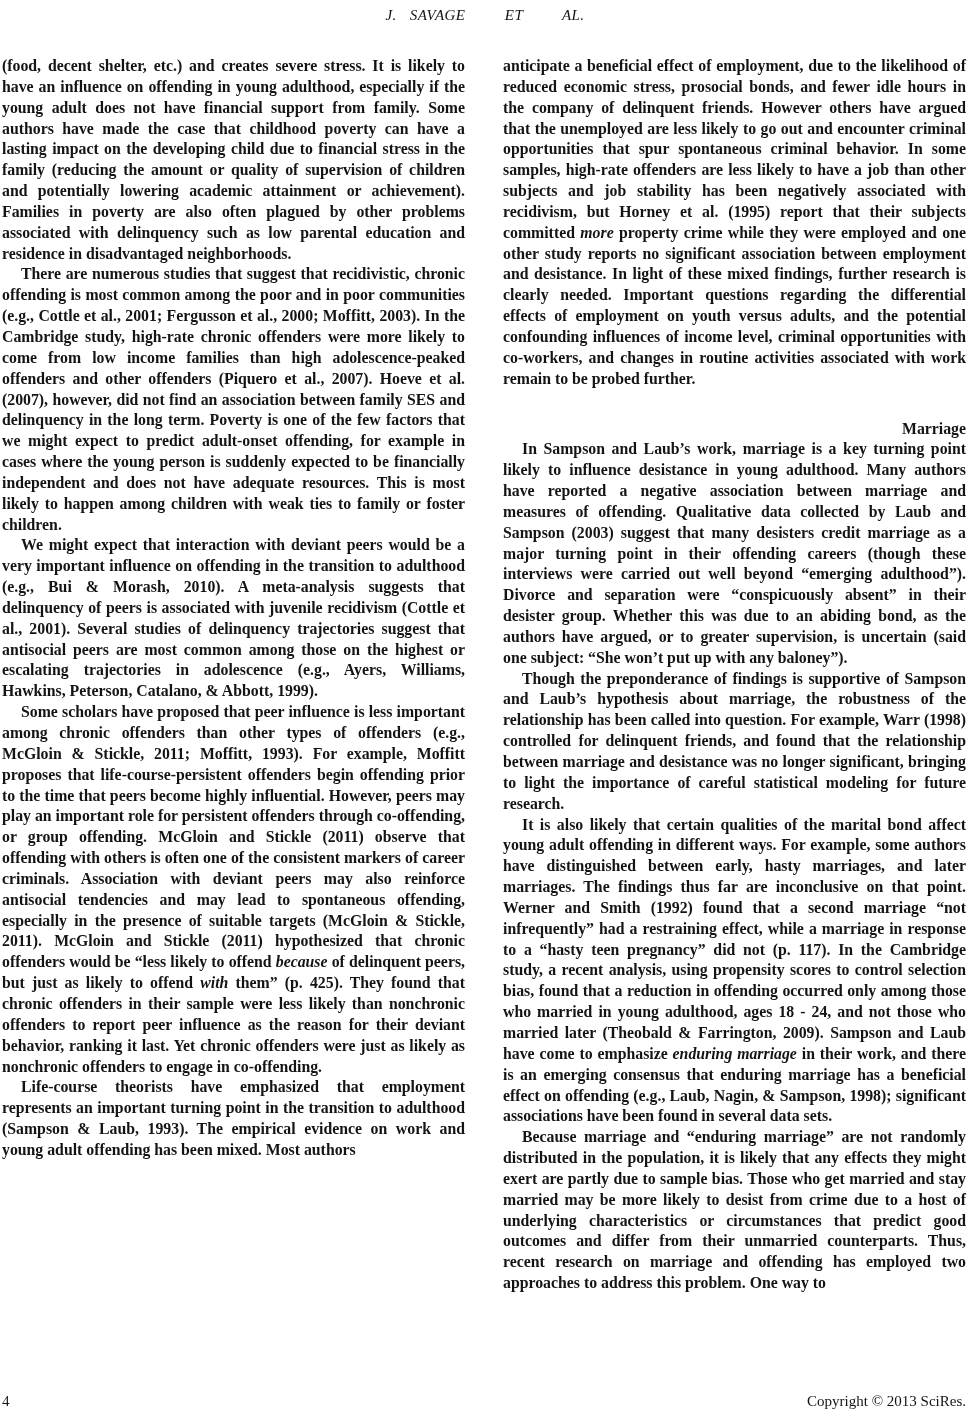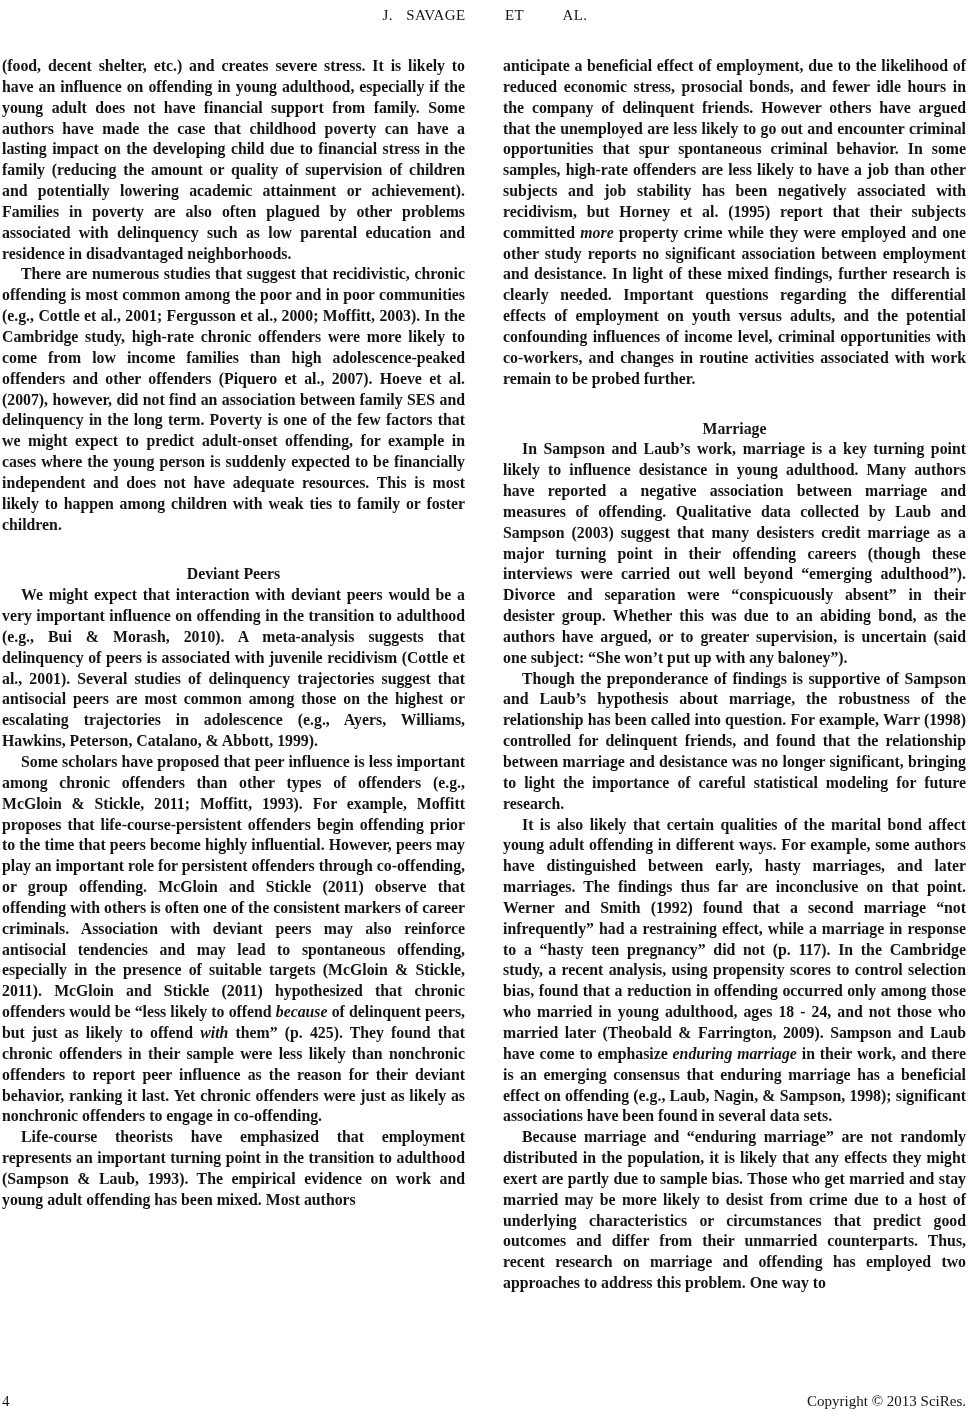--- a/index.html
+++ b/index.html
@@ -18,20 +18,21 @@
   .running-head {
     position: absolute;
     top: 7px;
     left: 0;
     right: 0;
     text-align: center;
     font-size: 15px;
     letter-spacing: 0.4px;
     word-spacing: 9px;
     white-space: pre;
+    font-style: italic;
   }
   .columns {
     position: absolute;
     top: 56px;
     left: 2px;
     width: 965px;
     display: flex;
     gap: 38px;
   }
   .col {
@@ -48,21 +49,21 @@
   }
   .para.indent {
     text-indent: 19px;
   }
   h2.section {
     font-size: 15.8px;
     line-height: 20.85px;
     font-weight: bold;
     margin: 29px 0 0 0;
     padding: 0;
-    text-align: center;
+    text-align: right;
   }
   .page-number {
     position: absolute;
     left: 2px;
     bottom: 4px;
     font-size: 15px;
   }
   .copyright {
     position: absolute;
     right: 4px;
@@ -72,21 +73,20 @@
 </style>
 </head>
 <body>
 
 <div class="running-head">J. SAVAGE   ET   AL.</div>
 
 <div class="columns">
   <div class="col" id="col-left">
       <p class="para"><span>(food, decent shelter, etc.) and creates severe stress. It is likely to have an influence on offending in young adulthood, especially if the young adult does not have financial support from family. Some authors have made the case that childhood poverty can have a lasting impact on the developing child due to financial stress in the family (reducing the amount or quality of supervision of children and potentially lowering academic attainment or achievement). Families in poverty are also often plagued by other problems associated with delinquency such as low parental education and residence in disadvantaged neighborhoods.</span></p>
       <p class="para indent"><span>There are numerous studies that suggest that recidivistic, chronic offending is most common among the poor and in poor communities (e.g., Cottle et al., 2001; Fergusson et al., 2000; Moffitt, 2003). In the Cambridge study, high-rate chronic offenders were more likely to come from low income families than high adolescence-peaked offenders and other offenders (Piquero et al., 2007). Hoeve et al. (2007), however, did not find an association between family SES and delinquency in the long term. Poverty is one of the few factors that we might expect to predict adult-onset offending, for example in cases where the young person is suddenly expected to be financially independent and does not have adequate resources. This is most likely to happen among children with weak ties to family or foster children.</span></p>
-      <h2 class="section">Deviant Peers</h2>
       <p class="para indent"><span>We might expect that interaction with deviant peers would be a very important influence on offending in the transition to adulthood (e.g., Bui &amp; Morash, 2010). A meta-analysis suggests that delinquency of peers is associated with juvenile recidivism (Cottle et al., 2001). Several studies of delinquency trajectories suggest that antisocial peers are most common among those on the highest or escalating trajectories in adolescence (e.g., Ayers, Williams, Hawkins, Peterson, Catalano, &amp; Abbott, 1999).</span></p>
       <p class="para indent"><span>Some scholars have proposed that peer influence is less important among chronic offenders than other types of offenders (e.g., McGloin &amp; Stickle, 2011; Moffitt, 1993). For example, Moffitt proposes that life-course-persistent offenders begin offending prior to the time that peers become highly influential. However, peers may play an important role for persistent offenders through co-offending, or group offending. McGloin and Stickle (2011) observe that offending with others is often one of the consistent markers of career criminals. Association with deviant peers may also reinforce antisocial tendencies and may lead to spontaneous offending, especially in the presence of suitable targets (McGloin &amp; Stickle, 2011). McGloin and Stickle (2011) hypothesized that chronic offenders would be “less likely to offend </span><i>because</i><span> of delinquent peers, but just as likely to offend </span><i>with</i><span> them” (p. 425). They found that chronic offenders in their sample were less likely than nonchronic offenders to report peer influence as the reason for their deviant behavior, ranking it last. Yet chronic offenders were just as likely as nonchronic offenders to engage in co-offending.</span></p>
       <p class="para indent"><span>Life-course theorists have emphasized that employment represents an important turning point in the transition to adulthood (Sampson &amp; Laub, 1993). The empirical evidence on work and young adult offending has been mixed. Most authors</span></p>
     </div>
   <div class="col" id="col-right">
       <p class="para"><span>anticipate a beneficial effect of employment, due to the likelihood of reduced economic stress, prosocial bonds, and fewer idle hours in the company of delinquent friends. However others have argued that the unemployed are less likely to go out and encounter criminal opportunities that spur spontaneous criminal behavior. In some samples, high-rate offenders are less likely to have a job than other subjects and job stability has been negatively associated with recidivism, but Horney et al. (1995) report that their subjects committed </span><i>more</i><span> property crime while they were employed and one other study reports no significant association between employment and desistance. In light of these mixed findings, further research is clearly needed. Important questions regarding the differential effects of employment on youth versus adults, and the potential confounding influences of income level, criminal opportunities with co-workers, and changes in routine activities associated with work remain to be probed further.</span></p>
       <h2 class="section">Marriage</h2>
       <p class="para indent"><span>In Sampson and Laub’s work, marriage is a key turning point likely to influence desistance in young adulthood. Many authors have reported a negative association between marriage and measures of offending. Qualitative data collected by Laub and Sampson (2003) suggest that many desisters credit marriage as a major turning point in their offending careers (though these interviews were carried out well beyond “emerging adulthood”). Divorce and separation were “conspicuously absent” in their desister group. Whether this was due to an abiding bond, as the authors have argued, or to greater supervision, is uncertain (said one subject: “She won’t put up with any baloney”).</span></p>
       <p class="para indent"><span>Though the preponderance of findings is supportive of Sampson and Laub’s hypothesis about marriage, the robustness of the relationship has been called into question. For example, Warr (1998) controlled for delinquent friends, and found that the relationship between marriage and desistance was no longer significant, bringing to light the importance of careful statistical modeling for future research.</span></p>
       <p class="para indent"><span>It is also likely that certain qualities of the marital bond affect young adult offending in different ways. For example, some authors have distinguished between early, hasty marriages, and later marriages. The findings thus far are inconclusive on that point. Werner and Smith (1992) found that a second marriage “not infrequently” had a restraining effect, while a marriage in response to a “hasty teen pregnancy” did not (p. 117). In the Cambridge study, a recent analysis, using propensity scores to control selection bias, found that a reduction in offending occurred only among those who married in young adulthood, ages 18 - 24, and not those who married later (Theobald &amp; Farrington, 2009). Sampson and Laub have come to emphasize </span><i>enduring marriage</i><span> in their work, and there is an emerging consensus that enduring marriage has a beneficial effect on offending (e.g., Laub, Nagin, &amp; Sampson, 1998); significant associations have been found in several data sets.</span></p>

